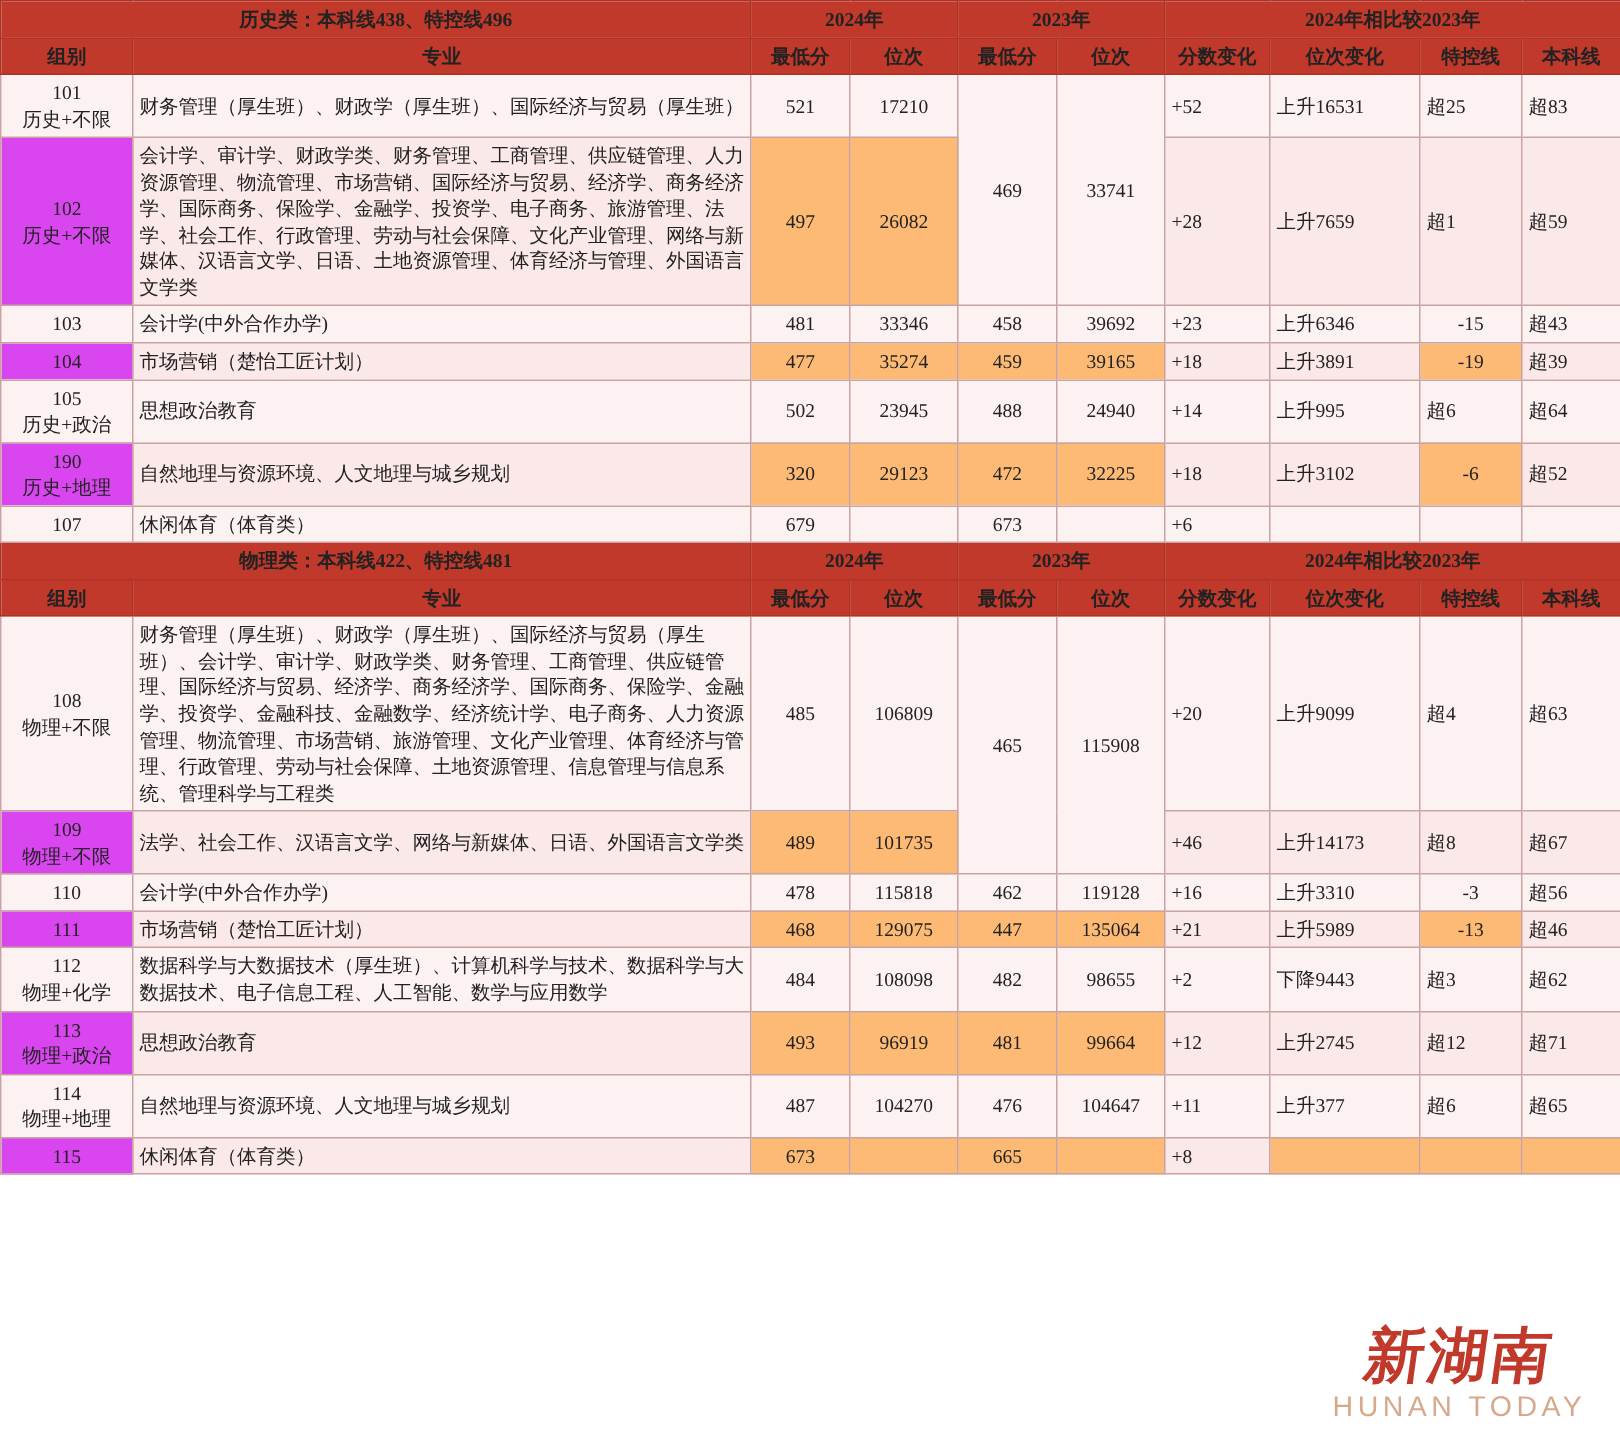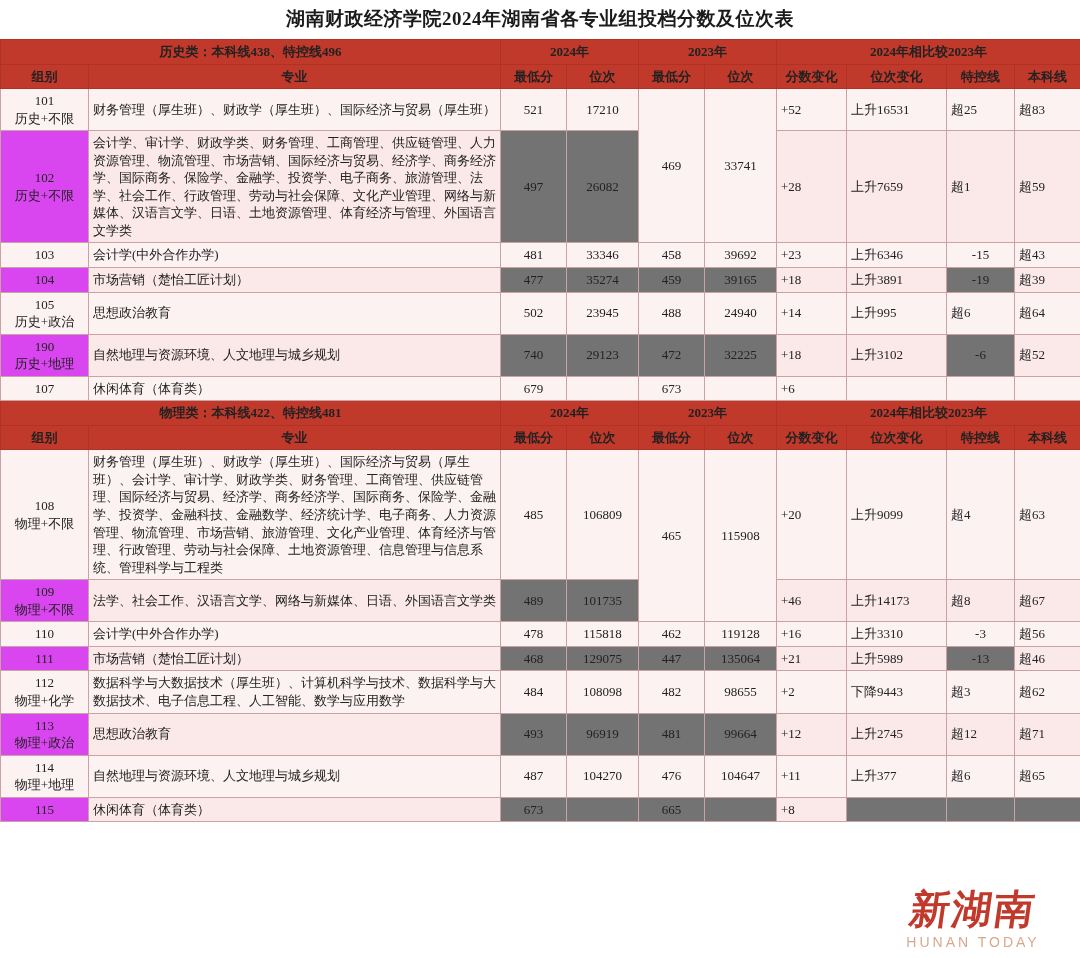--- a/index.html
+++ b/index.html
@@ -66,21 +66,21 @@
     text-align: center;
     font-size: 13px;
     border-color: #b03225 !important;
     height: 24px;
     margin-left: 32px;
   }
   td.cell {
     background: #fdf2f2;
     text-align: center;
   }
-  td.cell.alt { background: #737373; }
+  td.cell.alt { background: #fdba74; }
   td.major {
     background: #fdf2f2;
     text-align: left;
     padding: 4px 8px;
   }
   td.major.alt { background: #fbe8e8; }
   td.group {
     background: #fdf2f2;
     text-align: center;
     font-size: 12.5px;
@@ -107,33 +107,32 @@
     font-size: 40px;
     font-weight: bold;
     color: #c0392b;
     font-family: "Liberation Serif", serif;
     transform: skewX(-8deg);
     letter-spacing: 2px;
     line-height: 1;
     text-shadow: 1px 1px 0 rgba(255,255,255,0.6);
   }
   .wm-en {
-    font-size: 14px;
+    font-size: 19px;
     letter-spacing: 3px;
     color: #d7a98c;
     font-family: "Liberation Sans", sans-serif;
     margin-top: 4px;
   }
 </style>
 </head>
 <body>
 
 <div id="page">
 
-  <div class="doc-title">湖南财政经济学院2024年湖南省各专业组投档分数及位次表</div>
 
   <table class="main">
     <colgroup>
       <col class="c-group">
         <col class="c-major">
       <col class="c-s24">
         <col class="c-r24">
       <col class="c-s23">
         <col class="c-r23">
       <col class="c-dscore">
@@ -237,21 +236,21 @@
         <td class="red">超6</td>
         <td class="red">超64</td>
       </tr>
 
       <tr>
         <td class="group alt">
           <div>190</div>
           <div>历史+地理</div>
         </td>
         <td class="major alt">自然地理与资源环境、人文地理与城乡规划</td>
-        <td class="cell alt">740</td>
+        <td class="cell alt">320</td>
         <td class="cell alt">29123</td>
         <td class="cell alt">472</td>
         <td class="cell alt">32225</td>
         <td class="red alt">+18</td>
         <td class="red alt">上升3102</td>
         <td class="cell alt">-6</td>
         <td class="red alt">超52</td>
       </tr>
 
       <tr>

